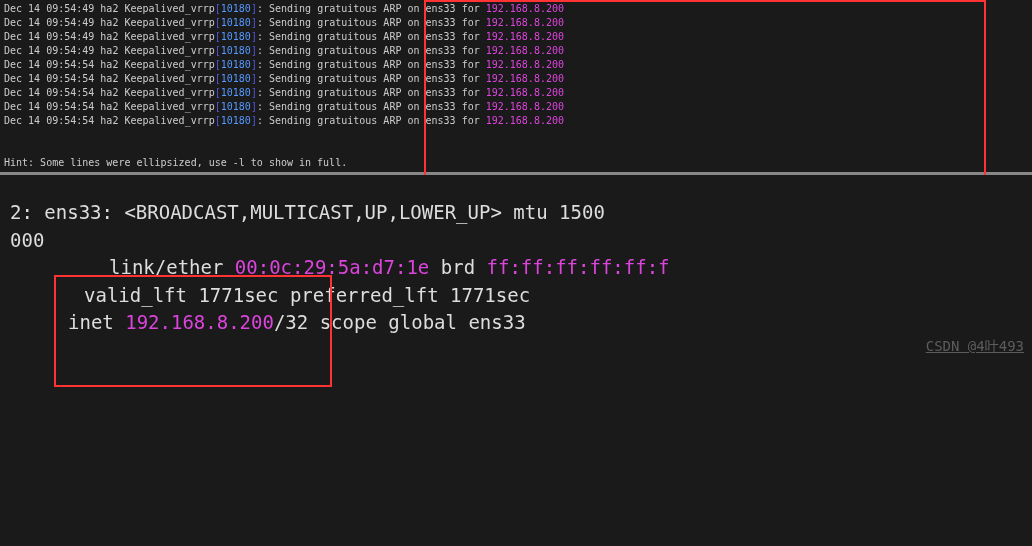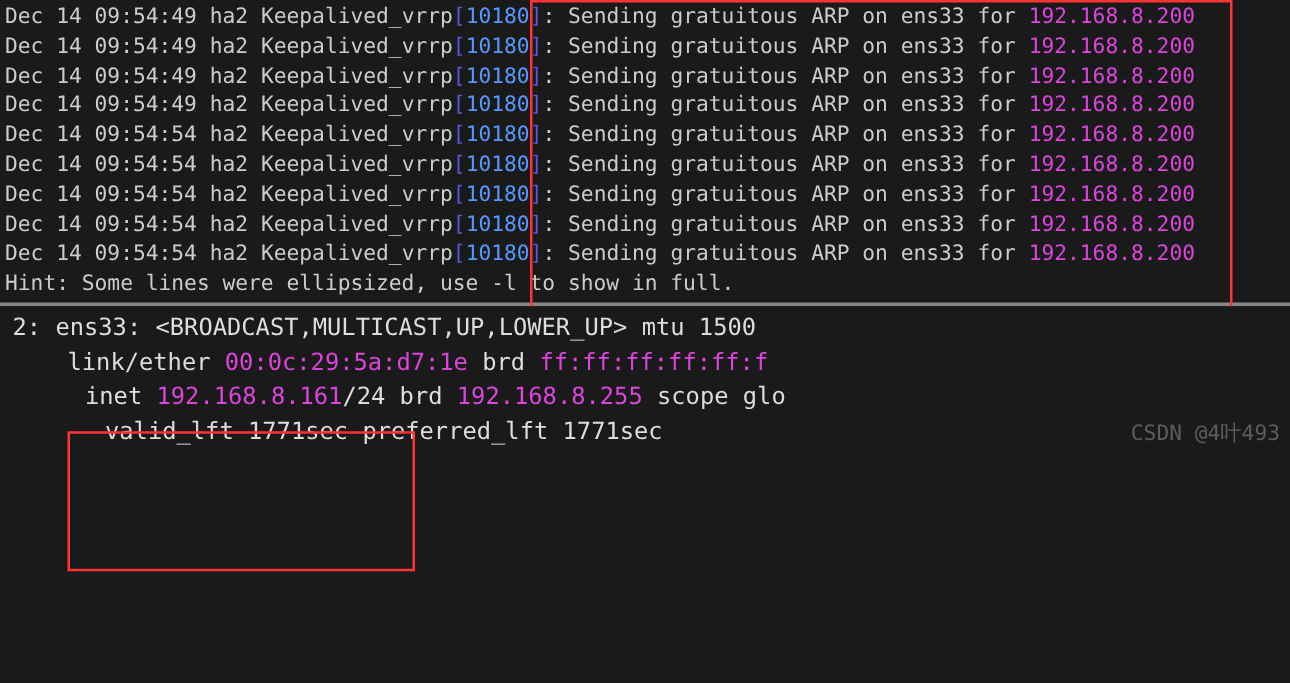--- a/index.html
+++ b/index.html
@@ -18,74 +18,75 @@
     }
     .top-section {
       background: #1a1a1a;
       padding: 2px 4px;
       position: relative;
       border-bottom: 3px solid #888;
     }
     .log-line {
       white-space: nowrap;
       line-height: 1.4;
-      font-size: 17px;
+      font-size: 10px;
     }
     .timestamp { color: #cccccc; }
     .host { color: #cccccc; }
     .process { color: #cccccc; }
     .pid-bracket { color: #5555dd; }
     .pid { color: #5599ff; }
     .colon { color: #cccccc; }
     .msg { color: #cccccc; }
     .ip-highlight { color: #dd44dd; }
-    .hint { color: #cccccc; }
+    .hint { color: #cccccc; margin-top: 28px; }
     .red-border-1 {
       position: absolute;
       border: 2px solid #ff3333;
       top: 0px;
       left: 424px;
       width: 562px;
       height: 252px;
       pointer-events: none;
     }
     .bottom-section {
       background: #1a1a1a;
-      padding: 4px 10px;
+      padding: 24px 10px;
       font-size: 19px;
       line-height: 1.45;
       position: relative;
     }
     .bottom-line {
       white-space: nowrap;
       color: #dddddd;
     }
-    .indent1 { margin-left: 44px; }
+    .indent1 { margin-left: 99px; }
     .indent2 { margin-left: 58px; }
     .indent3 { margin-left: 74px; }
     .mac { color: #dd44dd; }
     .ipaddr { color: #dd44dd; }
     .broadcast { color: #dd44dd; }
     .keyword { color: #dddddd; }
     .red-border-2 {
       position: absolute;
       border: 2px solid #ff3333;
       top: 100px;
       left: 54px;
       width: 278px;
       height: 112px;
       pointer-events: none;
     }
     .watermark {
       position: absolute;
       bottom: 4px;
       right: 8px;
       color: #888;
-      font-size: 17px;
+      font-size: 14px;
       opacity: 0.6;
+      text-decoration: underline;
     }
   </style>
 </head>
 <body>
 
 <div class="top-section">
   <div class="red-border-1"></div>
   <div id="log-lines">
       <div class="log-line"><span class="timestamp">Dec 14 09:54:49</span> <span class="host">ha2</span> <span class="process">Keepalived_vrrp</span><span class="pid-bracket">[</span><span class="pid">10180</span><span class="pid-bracket">]</span><span class="colon">: </span><span class="msg">Sending gratuitous ARP on ens33 for </span><span class="ip-highlight">192.168.8.200</span></div>
       <div class="log-line"><span class="timestamp">Dec 14 09:54:49</span> <span class="host">ha2</span> <span class="process">Keepalived_vrrp</span><span class="pid-bracket">[</span><span class="pid">10180</span><span class="pid-bracket">]</span><span class="colon">: </span><span class="msg">Sending gratuitous ARP on ens33 for </span><span class="ip-highlight">192.168.8.200</span></div>
@@ -96,21 +97,22 @@
       <div class="log-line"><span class="timestamp">Dec 14 09:54:54</span> <span class="host">ha2</span> <span class="process">Keepalived_vrrp</span><span class="pid-bracket">[</span><span class="pid">10180</span><span class="pid-bracket">]</span><span class="colon">: </span><span class="msg">Sending gratuitous ARP on ens33 for </span><span class="ip-highlight">192.168.8.200</span></div>
       <div class="log-line"><span class="timestamp">Dec 14 09:54:54</span> <span class="host">ha2</span> <span class="process">Keepalived_vrrp</span><span class="pid-bracket">[</span><span class="pid">10180</span><span class="pid-bracket">]</span><span class="colon">: </span><span class="msg">Sending gratuitous ARP on ens33 for </span><span class="ip-highlight">192.168.8.200</span></div>
       <div class="log-line"><span class="timestamp">Dec 14 09:54:54</span> <span class="host">ha2</span> <span class="process">Keepalived_vrrp</span><span class="pid-bracket">[</span><span class="pid">10180</span><span class="pid-bracket">]</span><span class="colon">: </span><span class="msg">Sending gratuitous ARP on ens33 for </span><span class="ip-highlight">192.168.8.200</span></div>
     </div>
   <div class="log-line hint">Hint: Some lines were ellipsized, use -l to show in full.</div>
 </div>
 
 <div class="bottom-section">
   <div class="red-border-2"></div>
   <div class="bottom-line">2: ens33: &lt;BROADCAST,MULTICAST,UP,LOWER_UP&gt; mtu 1500</div>
+  <div class="bottom-line">000</div>
   <div class="bottom-line indent1">
     <span class="keyword">link/ether </span><span class="mac">00:0c:29:5a:d7:1e</span><span class="keyword"> brd </span><span class="mac">ff:ff:ff:ff:ff:f</span>
   </div>
+  <div class="bottom-line indent3">valid_lft 1771sec preferred_lft 1771sec</div>
   <div class="bottom-line indent2">
-    <span class="keyword">inet </span><span class="ipaddr">192.168.8.161</span><span class="keyword">/24 brd </span><span class="broadcast">192.168.8.255</span><span class="keyword"> scope glo</span>
+    <span class="keyword">inet </span><span class="ipaddr">192.168.8.200</span><span class="keyword">/32 scope global ens33</span>
   </div>
-  <div class="bottom-line indent3">valid_lft 1771sec preferred_lft 1771sec</div>
   <div class="watermark">CSDN @4叶493</div>
 </div>
 
 </body></html>

